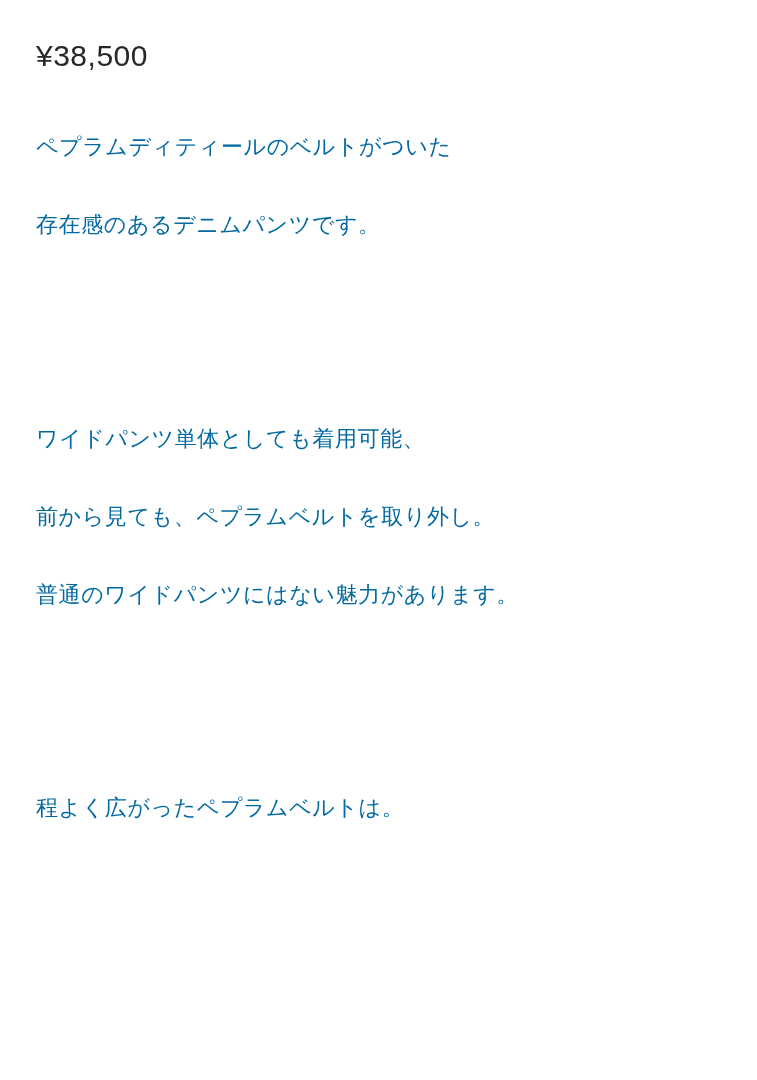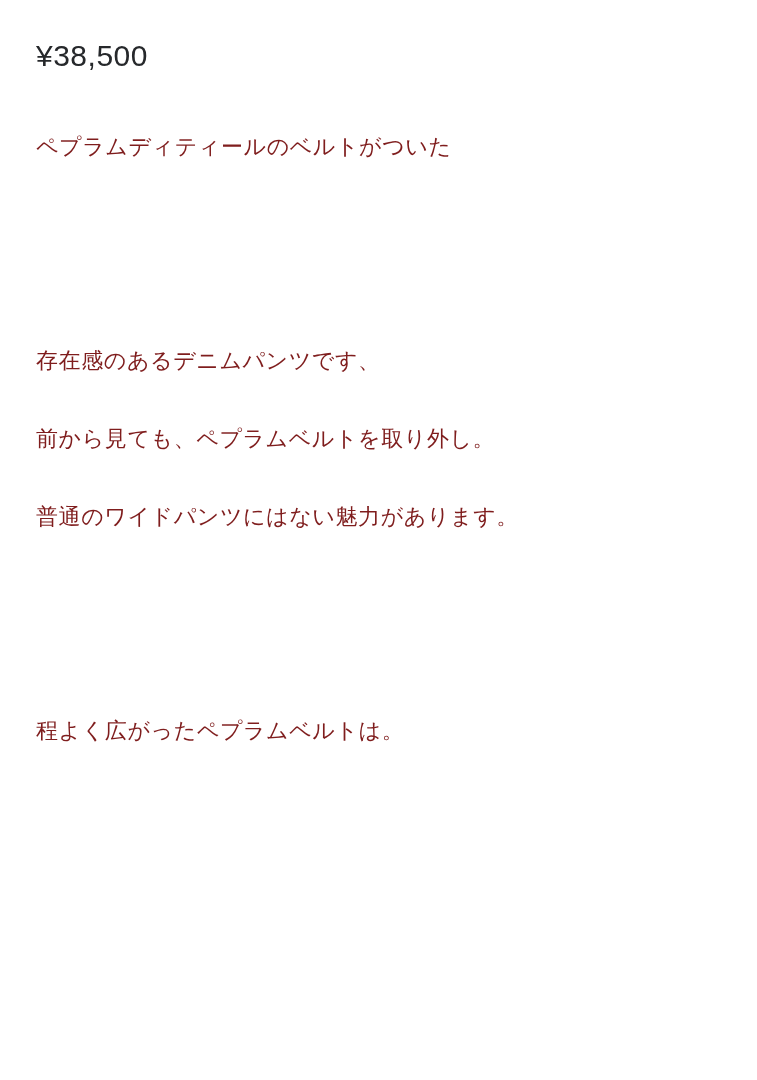--- a/index.html
+++ b/index.html
@@ -29,21 +29,21 @@
     line-height: 1.3;
     margin: 0 0 0 0;
     padding-top: 18px;
   }
   .description {
     margin-top: 56px;
   }
   .desc-line {
     font-size: 22px;
     line-height: 1.45;
-    color: #7f1d1d;
+    color: #0369a1;
     letter-spacing: 0.6px;
     margin: 12px 0 46px 0;
     white-space: pre-wrap;
   }
   .desc-line.blank {
     margin-bottom: 46px;
     height: 22px;
   }
   .desc-line:last-child {
     margin-bottom: 0;
@@ -51,23 +51,24 @@
 </style>
 </head>
 <body>
 
 <div class="page">
 
   <div class="price">¥38,500</div>
 
   <div class="description">
     <p class="desc-line">ペプラムディティールのベルトがついた</p>
+    <p class="desc-line">存在感のあるデニムパンツです。</p>
     <p class="desc-line blank"></p>
     <p class="desc-line blank"></p>
-    <p class="desc-line">存在感のあるデニムパンツです、</p>
+    <p class="desc-line">ワイドパンツ単体としても着用可能、</p>
     <p class="desc-line">前から見ても、ペプラムベルトを取り外し。</p>
     <p class="desc-line">普通のワイドパンツにはない魅力があります。</p>
     <p class="desc-line blank"></p>
     <p class="desc-line blank"></p>
     <p class="desc-line">程よく広がったペプラムベルトは。</p>
   </div>
 
 </div>
 
 </body></html>

